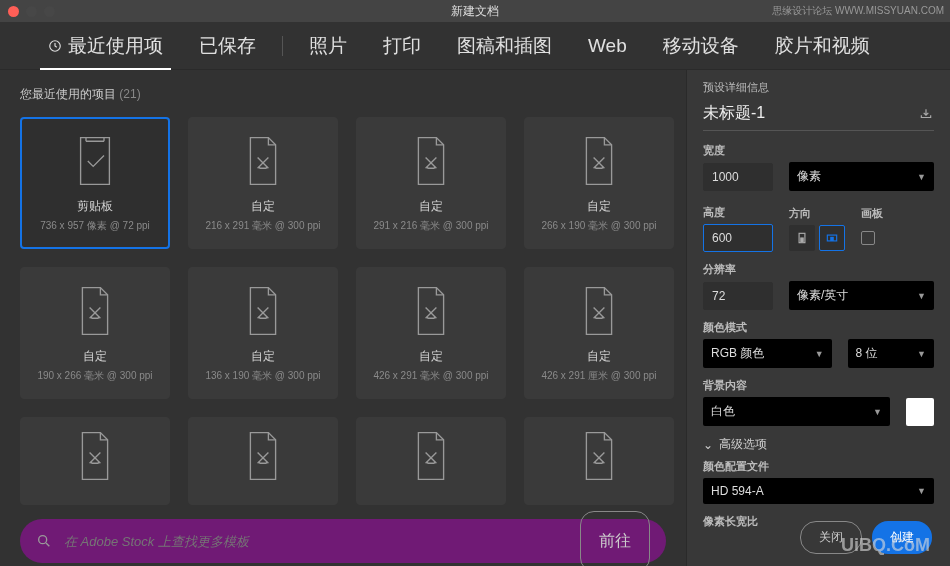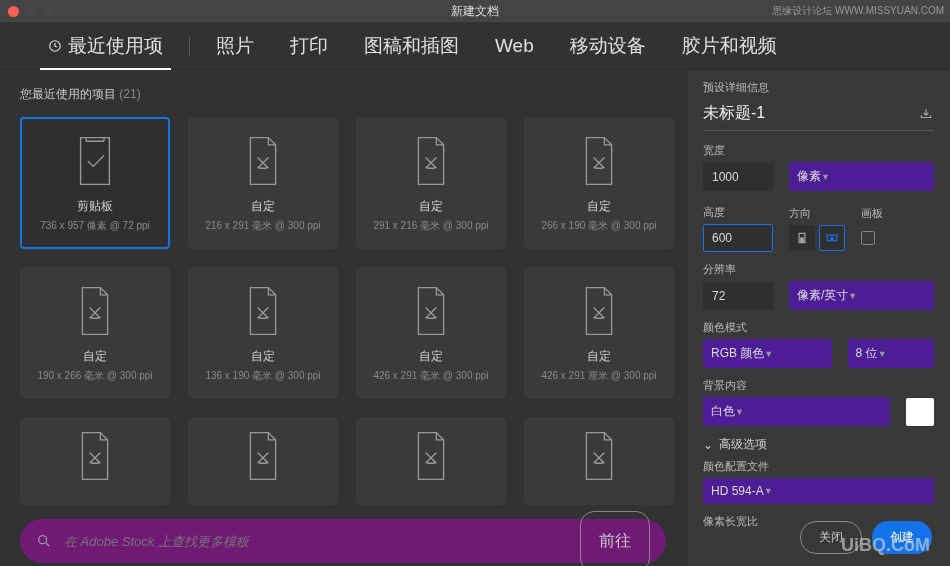--- a/index.html
+++ b/index.html
@@ -25,26 +25,26 @@
 .card-ico { width: 44px; height: 54px; margin-bottom: 10px; color: #999; }
 .card-ttl { font-size: 12px; color: #d0d0d0; margin-bottom: 4px; }
 .card-sub { font-size: 10px; color: #8a8a8a; text-align: center; }
 .stock-bar { margin-top: 14px; height: 44px; background: #701a75; border-radius: 22px; display: flex; align-items: center; padding: 0 16px; gap: 12px; }
 .stock-in { flex: 1; background: transparent; border: none; color: #999; font-size: 13px; outline: none; font-style: italic; }
 .stock-btn { border: 1px solid #888; color: #ccc; background: transparent; padding: 19px 18px; border-radius: 14px; font-size: 16px; cursor: pointer; }
 .details { width: 264px; background: #383838; border-left: 1px solid #2a2a2a; padding: 10px 16px; overflow-y: auto; }
 .d-hdr { font-size: 11px; color: #bbb; margin-bottom: 8px; }
 .d-name { display: flex; align-items: center; border-bottom: 1px solid #555; padding-bottom: 6px; margin-bottom: 12px; }
 .d-name span { font-size: 16px; color: #eee; flex: 1; }
-.lbl { font-size: 11px; color: #bbb; margin-bottom: 4px; margin-top: 4px; }
+.lbl { font-size: 11px; color: #bbb; margin-bottom: 4px; margin-top: 4px; font-weight: bold; }
 .row { display: flex; gap: 16px; margin-bottom: 10px; align-items: center; }
 .col { display: flex; flex-direction: column; }
 .num-in { background: #2f2f2f; border: 1px solid #2f2f2f; color: #ddd; padding: 6px 8px; font-size: 12px; width: 70px; border-radius: 2px; }
 .num-in.focus { border: 1px solid #1473e6; }
-.sel-box { background: #4c1d95; color: #ddd; padding: 6px 8px; font-size: 12px; border-radius: 2px; display: flex; justify-content: flex-start; align-items: center; cursor: pointer; flex: 1; min-width: 0; }
+.sel-box { background: #000000; color: #ddd; padding: 6px 8px; font-size: 12px; border-radius: 2px; display: flex; justify-content: space-between; align-items: center; cursor: pointer; flex: 1; min-width: 0; }
 .sel-box .chev { font-size: 9px; color: #999; }
 .orient { display: flex; gap: 4px; }
 .ob { width: 26px; height: 26px; background: #2f2f2f; display: flex; align-items: center; justify-content: center; cursor: pointer; border-radius: 2px; border: 1px solid transparent; }
 .ob.sel { border: 1px solid #1473e6; }
 .ob svg { width: 14px; height: 14px; }
 .cb { width: 14px; height: 14px; border: 1px solid #888; border-radius: 2px; cursor: pointer; }
 .swatch { width: 28px; height: 28px; background: #fff; border-radius: 2px; cursor: pointer; }
 .adv { display: flex; align-items: center; gap: 6px; margin: 10px 0 6px; cursor: pointer; font-size: 12px; }
 .footer-btns { position: absolute; bottom: 12px; right: 18px; display: flex; gap: 10px; }
 .fbtn { padding: 7px 18px; border-radius: 16px; font-size: 12px; cursor: pointer; border: none; }
@@ -66,20 +66,23 @@
 </div>
 
 <div class="tabbar">
   <div class="tab active">
     <svg width="14" height="14" viewBox="0 0 24 24" fill="none" stroke="#ddd" stroke-width="2">
         <circle cx="12" cy="12" r="9"></circle>
         <path d="M12 7v5l3 2"></path>
       </svg>
     <span>最近使用项</span>
   </div>
+  <div class="tab">
+      <span>已保存</span>
+    </div>
   <div class="divider-v"></div>
   <div class="tab">
       <span>照片</span>
     </div>
   <div class="tab">
       <span>打印</span>
     </div>
   <div class="tab">
       <span>图稿和插图</span>
     </div>

